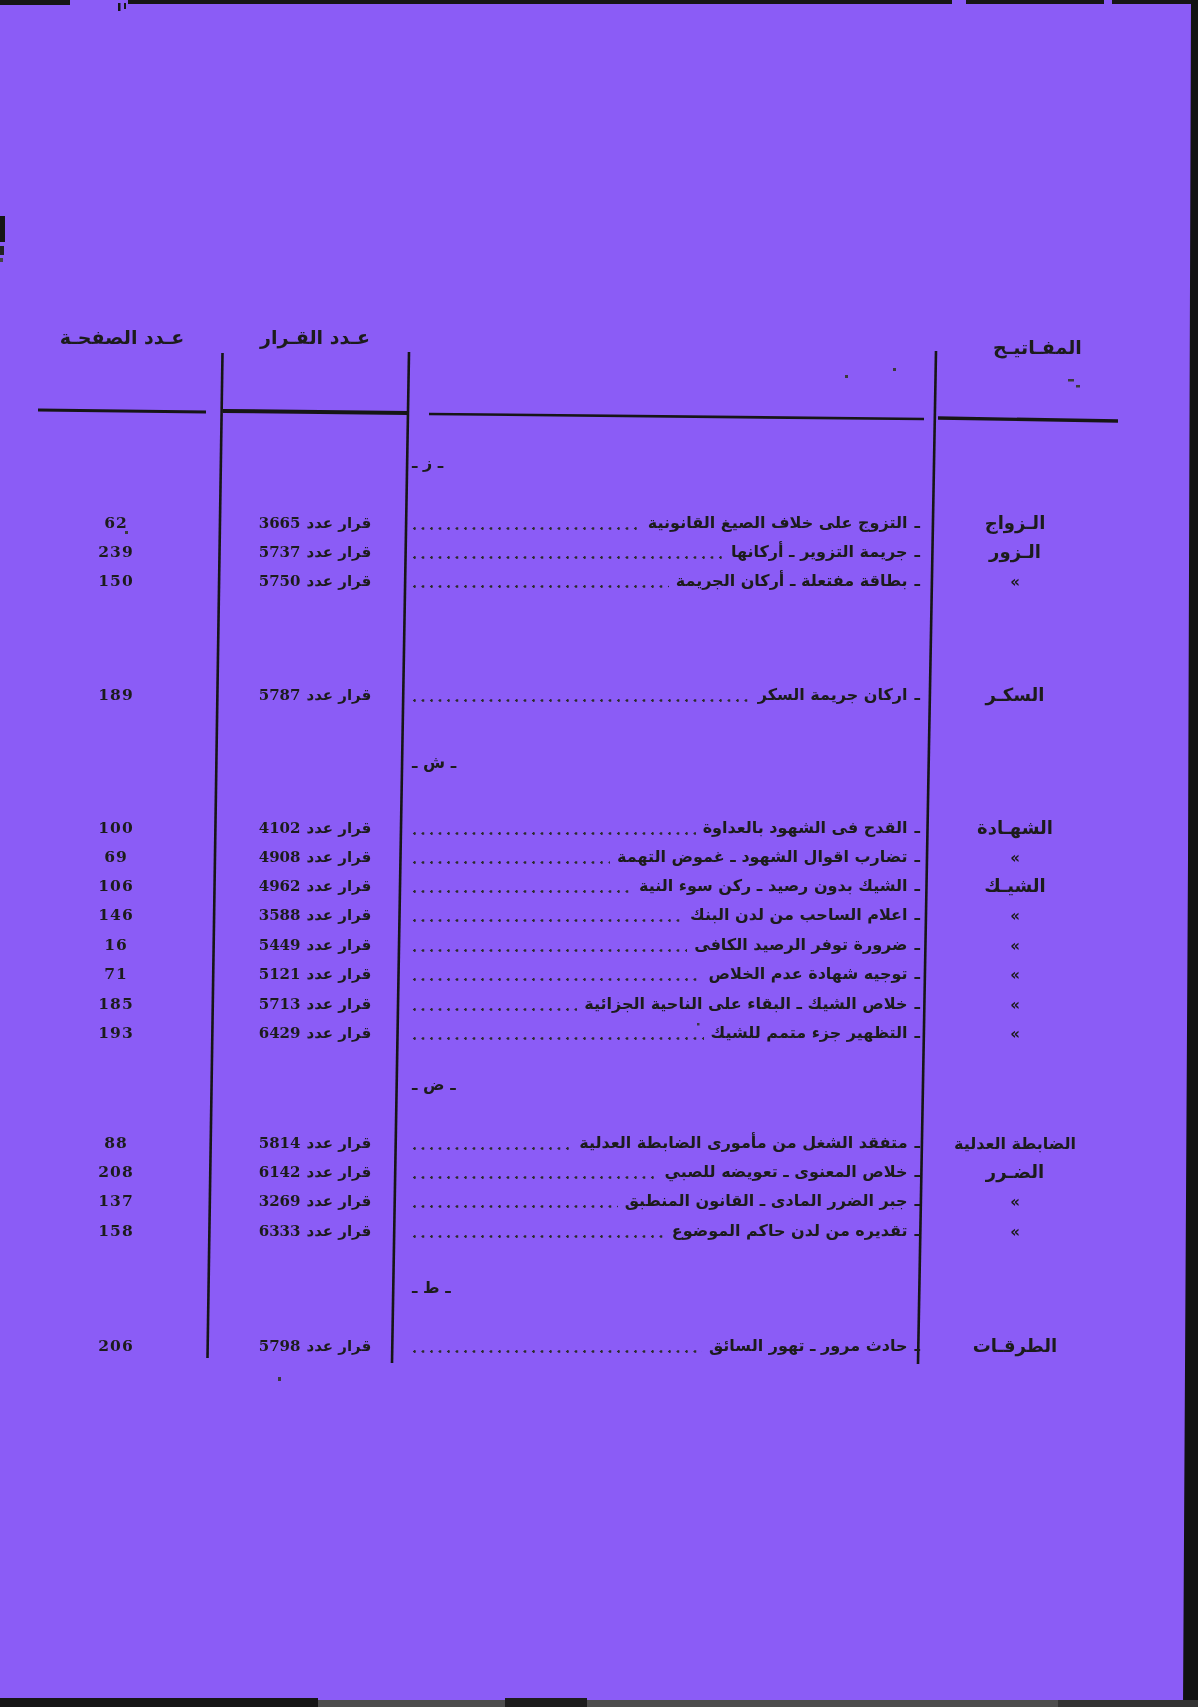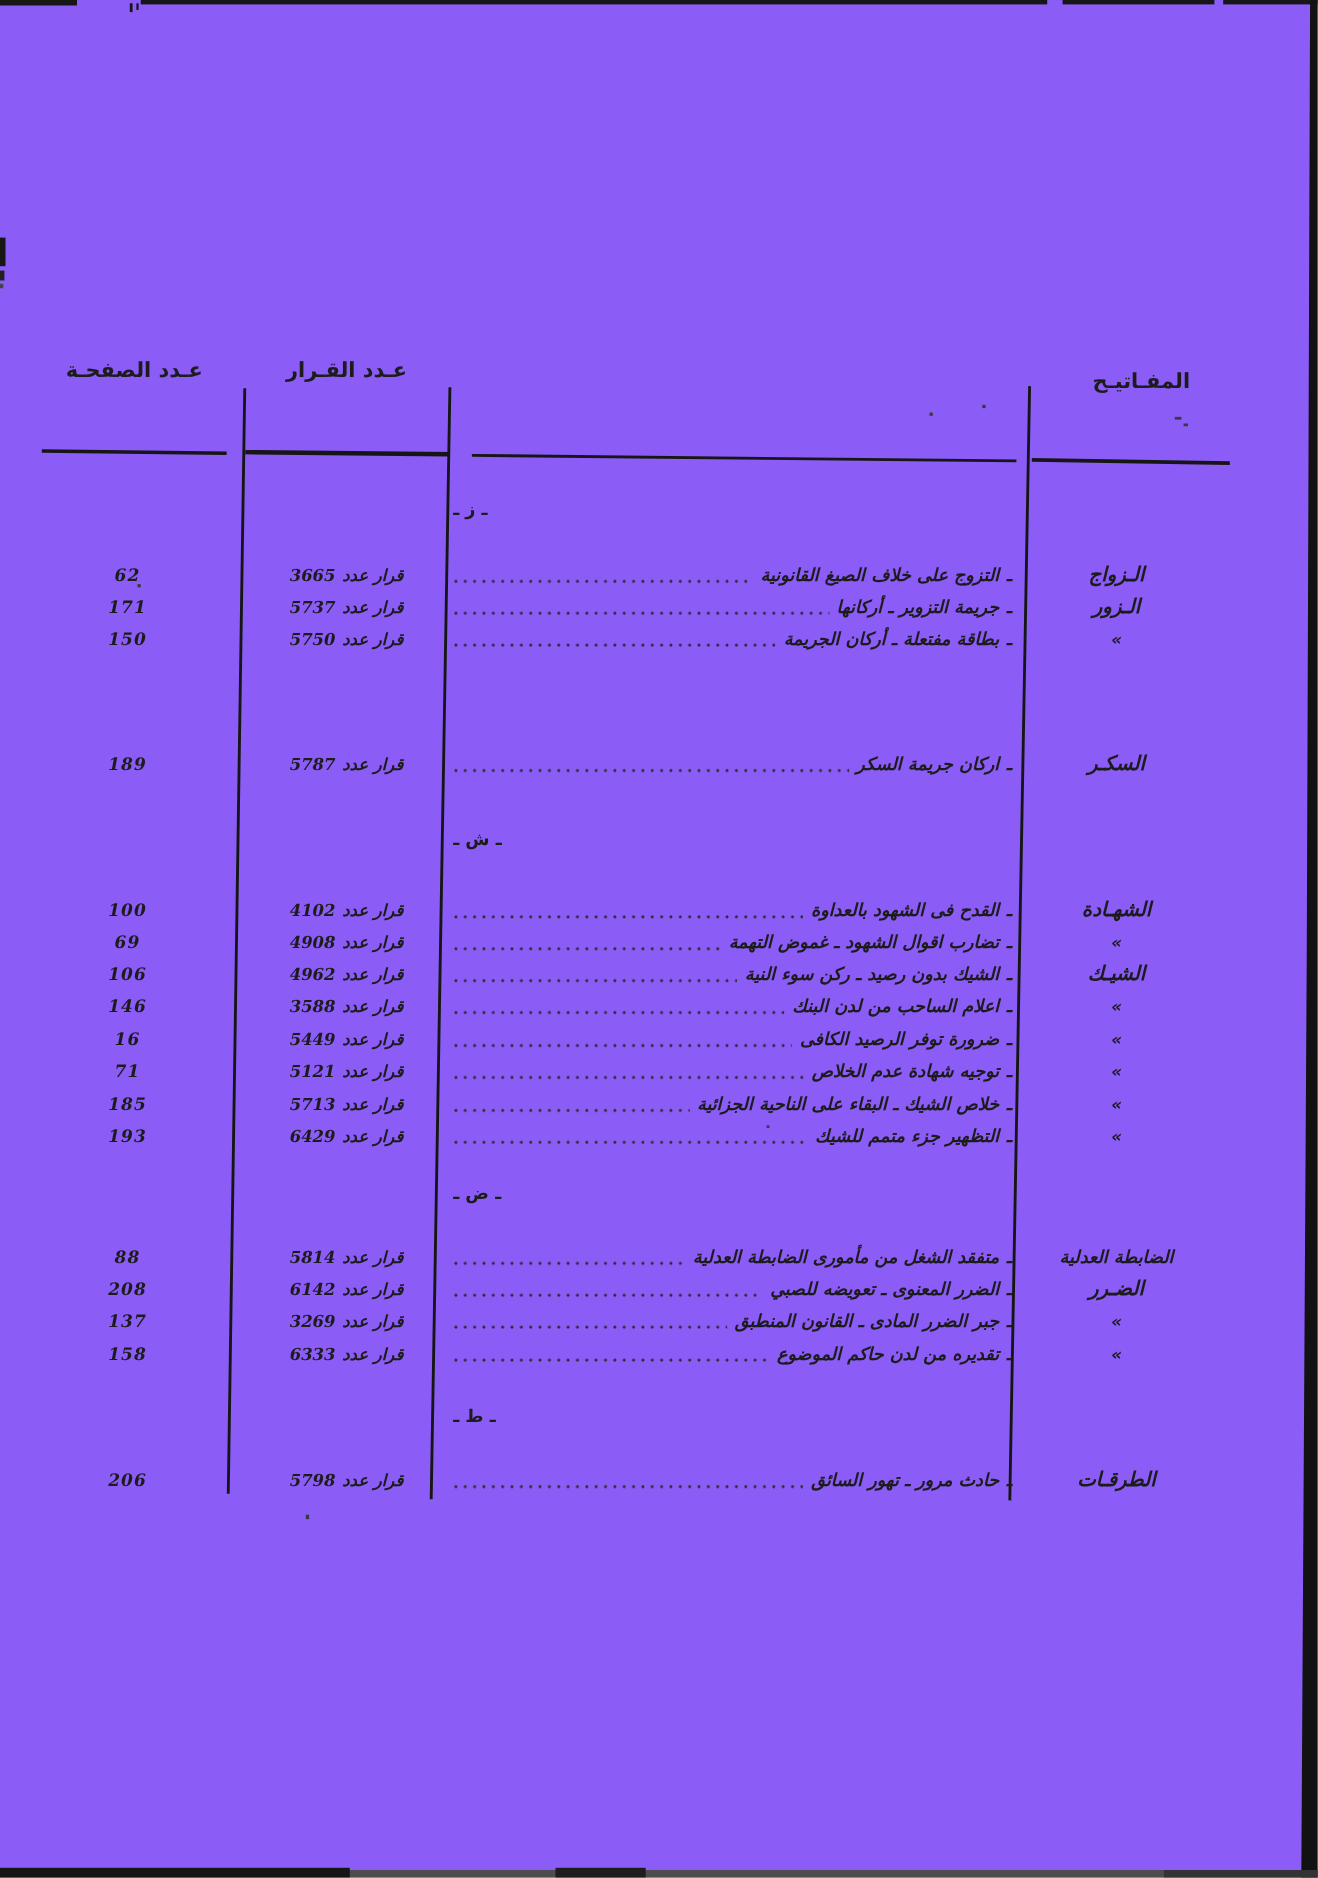--- a/index.html
+++ b/index.html
@@ -3,21 +3,21 @@
 <meta charset="utf-8">
 <style>
   html,body{margin:0;padding:0;background:#ffffff;}
   .canvas{
     position:relative;width:1198px;height:1707px;overflow:hidden;
     background:#8b5cf6;color:#1c1c1c;
     font-family:"DejaVu Sans",sans-serif;
   }
   .grid{position:absolute;left:0;top:0;}
   .hdr{position:absolute;font-weight:700;font-size:19px;text-align:center;white-space:nowrap;}
-  .row{position:absolute;left:0;width:982px;height:28px;line-height:28px;font-style:italic;}
+  .row{position:absolute;left:0;width:982px;height:28px;line-height:28px;}
   .cell{position:absolute;top:0;height:28px;}
   .page-num{left:80px;width:72px;text-align:center;}
   .num{font-family:"DejaVu Serif",serif;font-weight:700;font-size:15.5px;letter-spacing:1px;}
   .decision{left:226px;width:178px;text-align:center;font-weight:700;font-size:15px;white-space:nowrap;}
   .decision span{margin:0 3px;}
   .decision .num{font-size:15px;letter-spacing:0.5px;}
   .subject{left:412px;width:508px;display:flex;align-items:center;column-gap:7px;font-weight:700;font-size:16px;white-space:nowrap;}
   .dash{flex:0 0 auto;}
   .subj-text{flex:0 0 auto;}
   .dots{
@@ -86,21 +86,21 @@
     <div class="cell decision" dir="rtl"><span>قرار عدد</span><span class="num">3665</span></div>
     <div class="cell subject" dir="rtl">
         <span class="dash">ـ</span>
         <span class="subj-text">التزوج على خلاف الصيغ القانونية</span>
         <span class="dots"></span>
       </div>
     <div class="cell key" dir="rtl"><span>الـزواج</span></div>
   </div>
 
   <div class="row" style="top:538px;">
-    <div class="cell page-num"><span class="num">171</span></div>
+    <div class="cell page-num"><span class="num">239</span></div>
     <div class="cell decision" dir="rtl"><span>قرار عدد</span><span class="num">5737</span></div>
     <div class="cell subject" dir="rtl">
         <span class="dash">ـ</span>
         <span class="subj-text">جريمة التزوير ـ أركانها</span>
         <span class="dots"></span>
       </div>
     <div class="cell key" dir="rtl"><span>الـزور</span></div>
   </div>
 
   <div class="row" style="top:567px;">
@@ -227,21 +227,21 @@
         <span class="dots"></span>
       </div>
     <div class="cell key" dir="rtl"><span style="font-size:16px;">الضابطة العدلية</span></div>
   </div>
 
   <div class="row" style="top:1158px;">
     <div class="cell page-num"><span class="num">208</span></div>
     <div class="cell decision" dir="rtl"><span>قرار عدد</span><span class="num">6142</span></div>
     <div class="cell subject" dir="rtl">
         <span class="dash">ـ</span>
-        <span class="subj-text">الضرر المعنوى ـ تعويضه للصبي</span>
+        <span class="subj-text">خلاص المعنوى ـ تعويضه للصبي</span>
         <span class="dots"></span>
       </div>
     <div class="cell key" dir="rtl"><span>الضـرر</span></div>
   </div>
 
   <div class="row" style="top:1187px;">
     <div class="cell page-num"><span class="num">137</span></div>
     <div class="cell decision" dir="rtl"><span>قرار عدد</span><span class="num">3269</span></div>
     <div class="cell subject" dir="rtl">
         <span class="dash">ـ</span>

